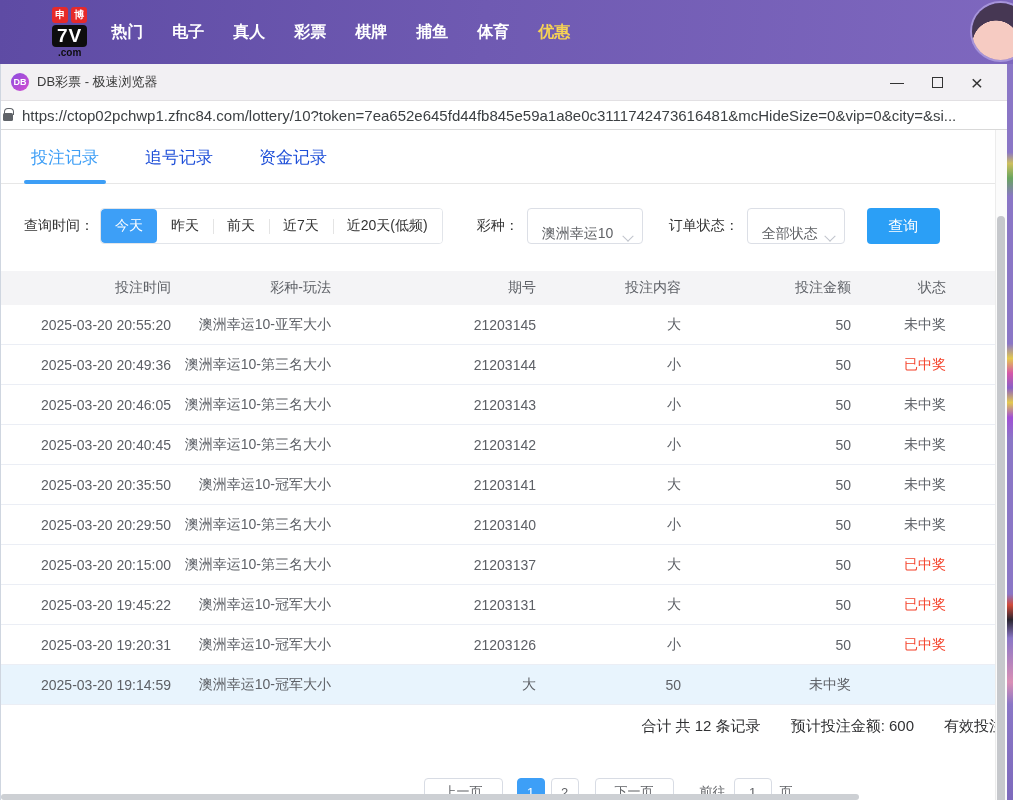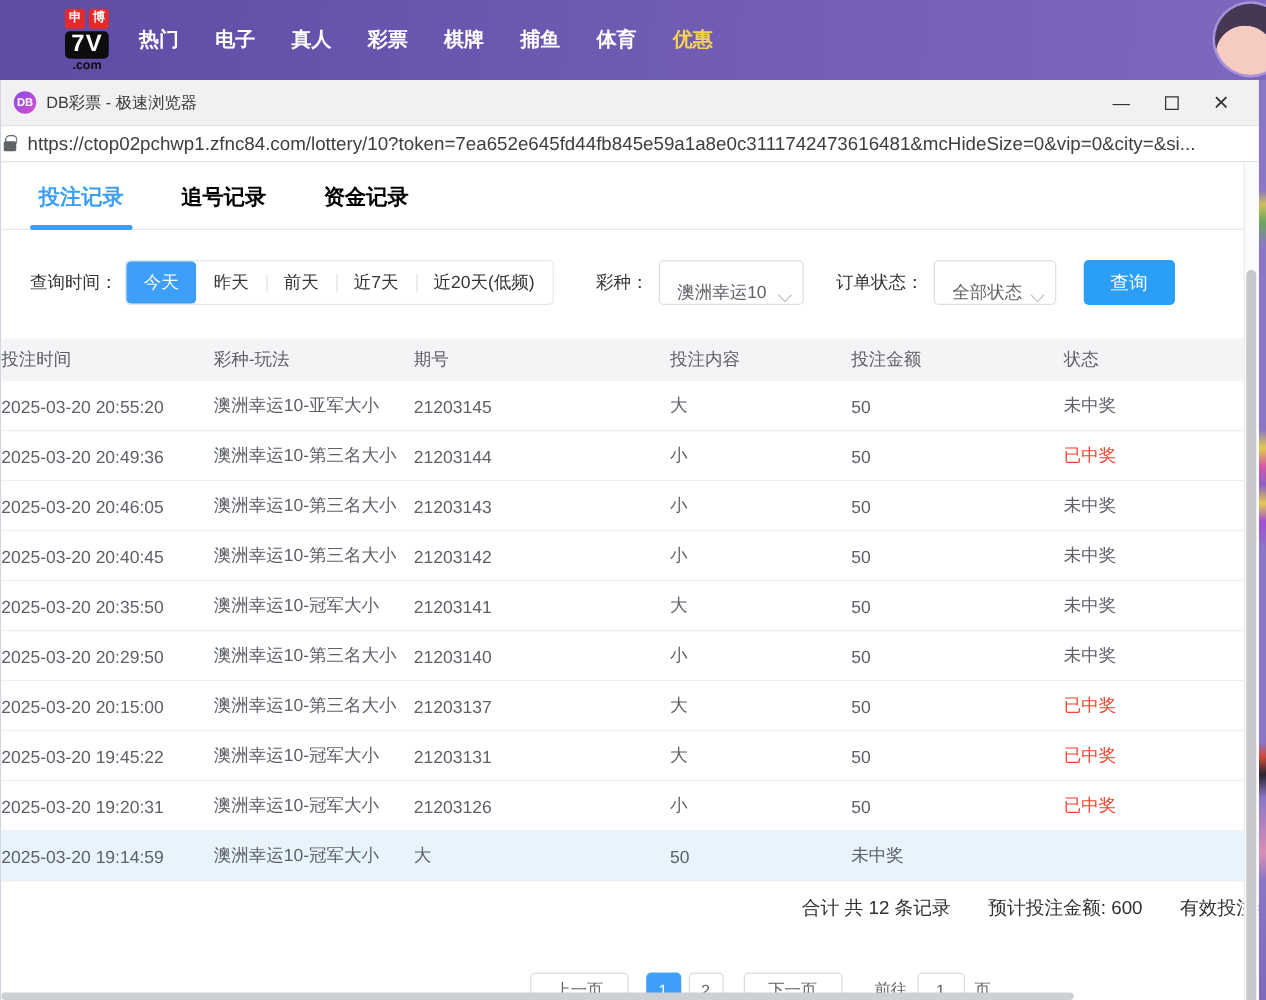--- a/index.html
+++ b/index.html
@@ -43,39 +43,39 @@
   .glyph-close { font-size:21px; line-height:1; }
 
   .urlbar { height:29px; background:#fff; border-bottom:1px solid #d9d9d9; display:flex; align-items:center; padding:0 0; }
   .lock { width:10px; height:8px; background:#5f6368; border-radius:1.5px; position:relative; margin:3px 9px 0 2px; flex:none; }
   .lock::before { content:""; position:absolute; top:-5px; left:1.2px; width:7.5px; height:6px; border:1.6px solid #5f6368; border-bottom:none; border-radius:4px 4px 0 0; }
   .url-text { font-size:15px; color:#3c4043; white-space:nowrap; overflow:hidden; }
 
   
   .content { position:relative; height:670px; background:#fff; }
 
-  .tabs { display:flex; gap:46px; padding:16px 0 0 30px; border-bottom:1px solid #e7e7e7;font-weight:bold; }
-  .tab { font-size:17px; color:#000000; padding-bottom:14px; position:relative; cursor:pointer; }
+  .tabs { display:flex; gap:46px; padding:16px 0 0 30px; border-bottom:1px solid #e7e7e7; }
+  .tab { font-size:17px; color:#1d4ed8; padding-bottom:14px; position:relative; cursor:pointer; }
   .tab.active { color:#3d9ef6; }
   .tab.active::after { content:""; position:absolute; left:-7px; right:-7px; bottom:-1px; height:4px; border-radius:4px; background:#3d9ef6; }
 
   .filter-row { display:flex; align-items:center; margin:24px 0 0 23px; height:36px; }
   .flabel { font-size:14px; color:#333; white-space:nowrap; }
   .time-group { display:flex; align-items:stretch; border:1px solid #e2e5ea; border-radius:4px; overflow:hidden; margin-left:6px; height:36px; }
   .time-opt { display:flex; align-items:center; padding:0 14px; font-size:14px; color:#333; position:relative; cursor:pointer; background:#fff; }
   .time-opt.active { background:#3d9ff7; color:#fff; border-radius:4px; }
   .time-opt:nth-child(n+3)::before { content:""; position:absolute; left:0; top:10px; height:15px; width:1px; background:#e4e4e4; }
   .ml34 { margin-left:34px; } .ml26 { margin-left:26px; }
   .select { display:flex; align-items:flex-end; justify-content:space-between; border:1px solid #dcdfe6; border-radius:4px; height:36px; padding:0 10px 0 14px; margin-left:8px; font-size:14px; color:#606266; cursor:pointer; background:#fff; }
   .sel-lottery { width:116px; } .sel-status { width:98px; }
   .caret { width:8px; height:8px; border-right:1.5px solid #c0c4cc; border-bottom:1.5px solid #c0c4cc; transform:rotate(45deg) translate(-2px,-2px); margin-left:8px; flex:none; }
   .search-btn { margin-left:22px; width:73px; height:36px; background:#2b9ff6; color:#fff; font-size:15px; border:none; border-radius:4px; cursor:pointer; }
 
   .table { margin-top:27px; }
-  .thead, .trow { display:grid; grid-template-columns:170px 160px 205px 145px 170px 95px 1fr; align-items:center; text-align:left; }
+  .thead, .trow { display:grid; grid-template-columns:170px 160px 205px 145px 170px 95px 1fr; align-items:center; text-align:right; }
   .thead { height:34px; background:#f4f4f6; font-size:14px; color:#5d6066; }
   .trow { height:40px; border-bottom:1px solid #ebeef5; font-size:14px; color:#5d6066; background:#fff; }
   .trow.hl { background:#e8f4fd; }
   .cell-status.won { color:#f4432c; }
 
   .summary { display:flex; justify-content:flex-end; align-items:center; height:43px; gap:30px; font-size:15px; color:#303133; margin-right:-12px; white-space:nowrap; }
 
   .pagination { display:flex; justify-content:center; align-items:center; margin-top:30px; padding-left:208px; }
   .pg-btn { height:28px; padding:0 19px; border:1px solid #d8dce4; border-radius:4px; background:#fff; font-size:13px; color:#606266; display:flex; align-items:center; cursor:pointer; }
   .pg-num { width:28px; height:28px; border:1px solid #d8dce4; border-radius:4px; background:#fff; font-size:13px; color:#606266; display:flex; align-items:center; justify-content:center; cursor:pointer; margin-left:6px; }

